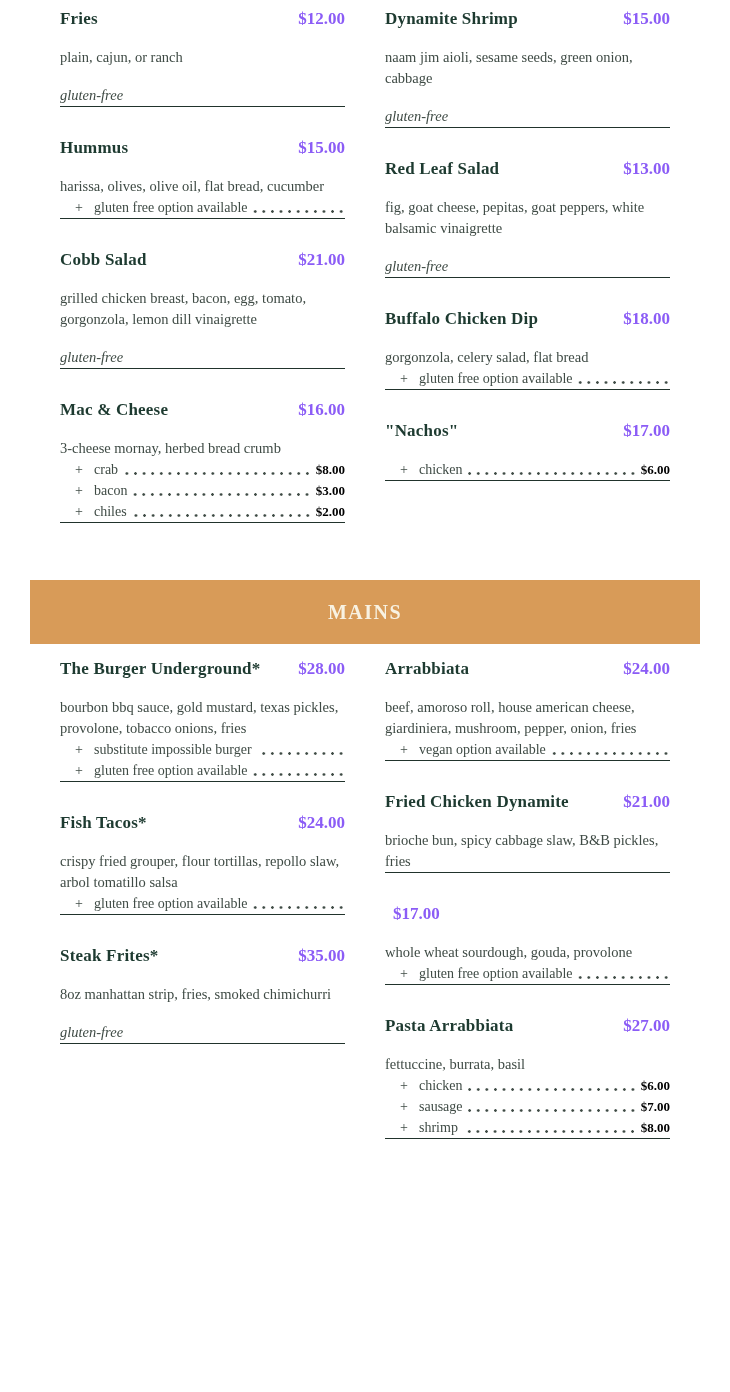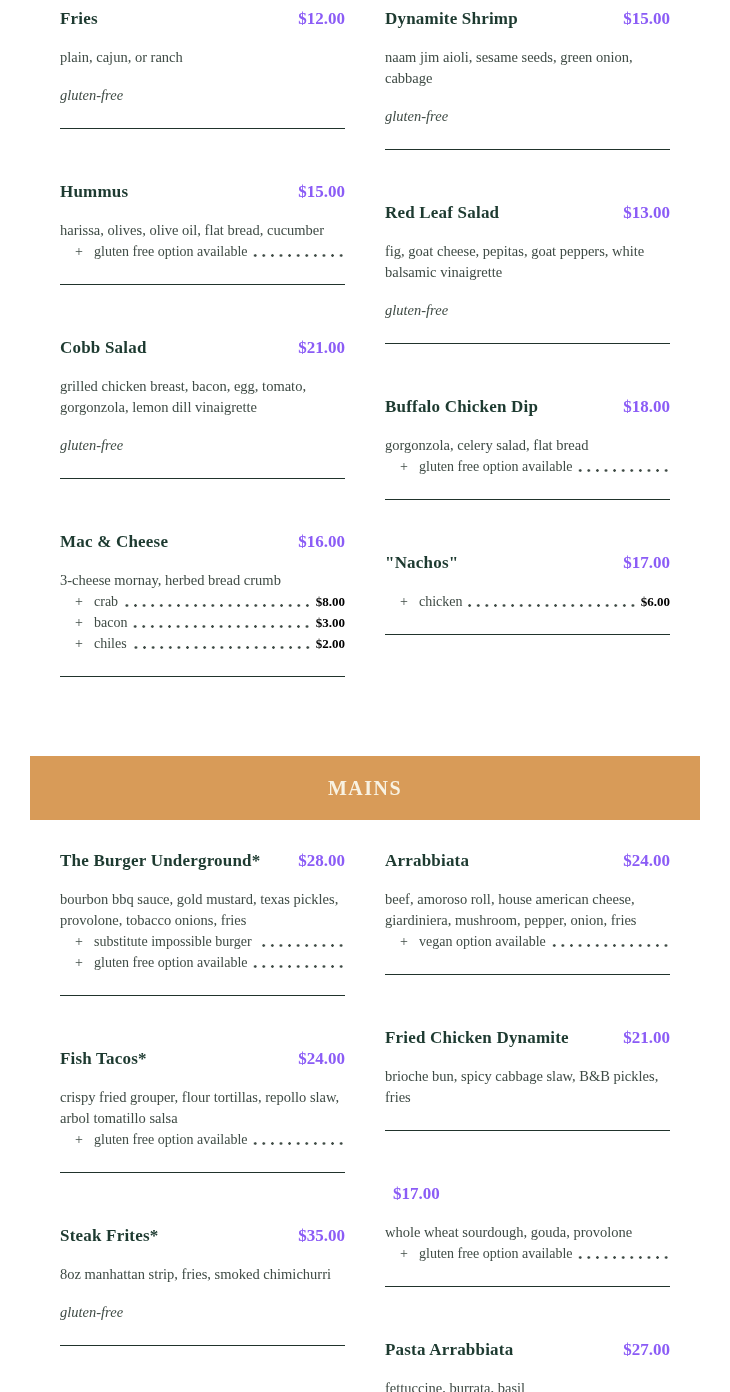--- a/index.html
+++ b/index.html
@@ -17,23 +17,22 @@
     padding-top: 8px;
   }
   .columns {
     display: flex;
     gap: 40px;
     padding: 0 30px;
     align-items: flex-start;
   }
   .col { width: 285px; flex: 0 0 285px; }
   .item {
-    padding-bottom: 22px;
     border-bottom: 1px solid #21332c;
-    margin-bottom: 52px;
+    margin-bottom: 30px;
   }
   .item-head {
     display: flex;
     justify-content: space-between;
     align-items: baseline;
     margin-bottom: 17px;
   }
   .item-name {
     margin: 0;
     font-size: 17px;
@@ -88,21 +87,21 @@
   .addon-price {
     flex: 0 0 auto;
     margin-left: 4px;
     font-size: 13px;
     font-weight: bold;
     color: #000000;
     white-space: nowrap;
   }
   .section-banner {
     height: 64px;
-    margin: 27px 0 30px 0;
+    margin: 27px 0 14px 0;
     display: flex;
     align-items: center;
     justify-content: center;
   }
   .section-title {
     margin: 0;
     font-size: 20px;
     font-weight: bold;
     letter-spacing: 1.5px;
     line-height: 64px;

